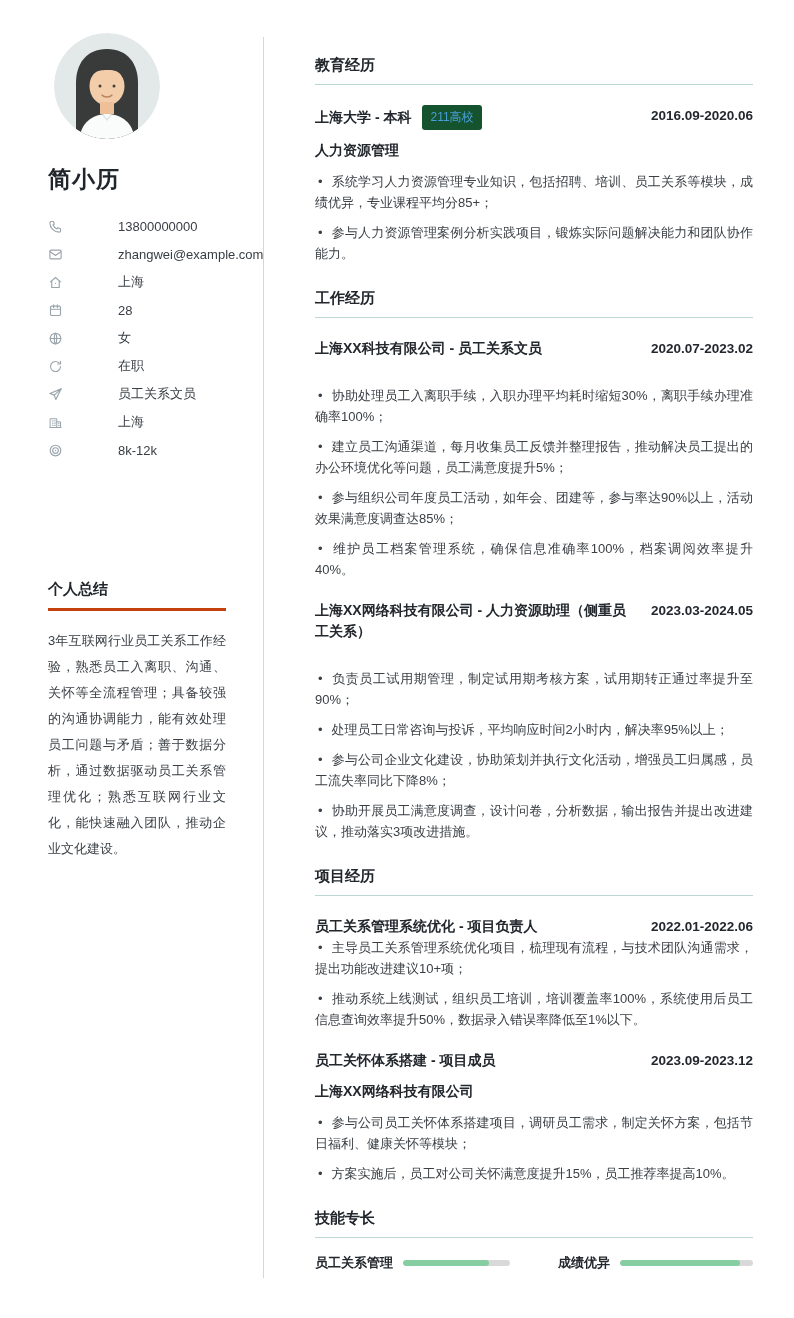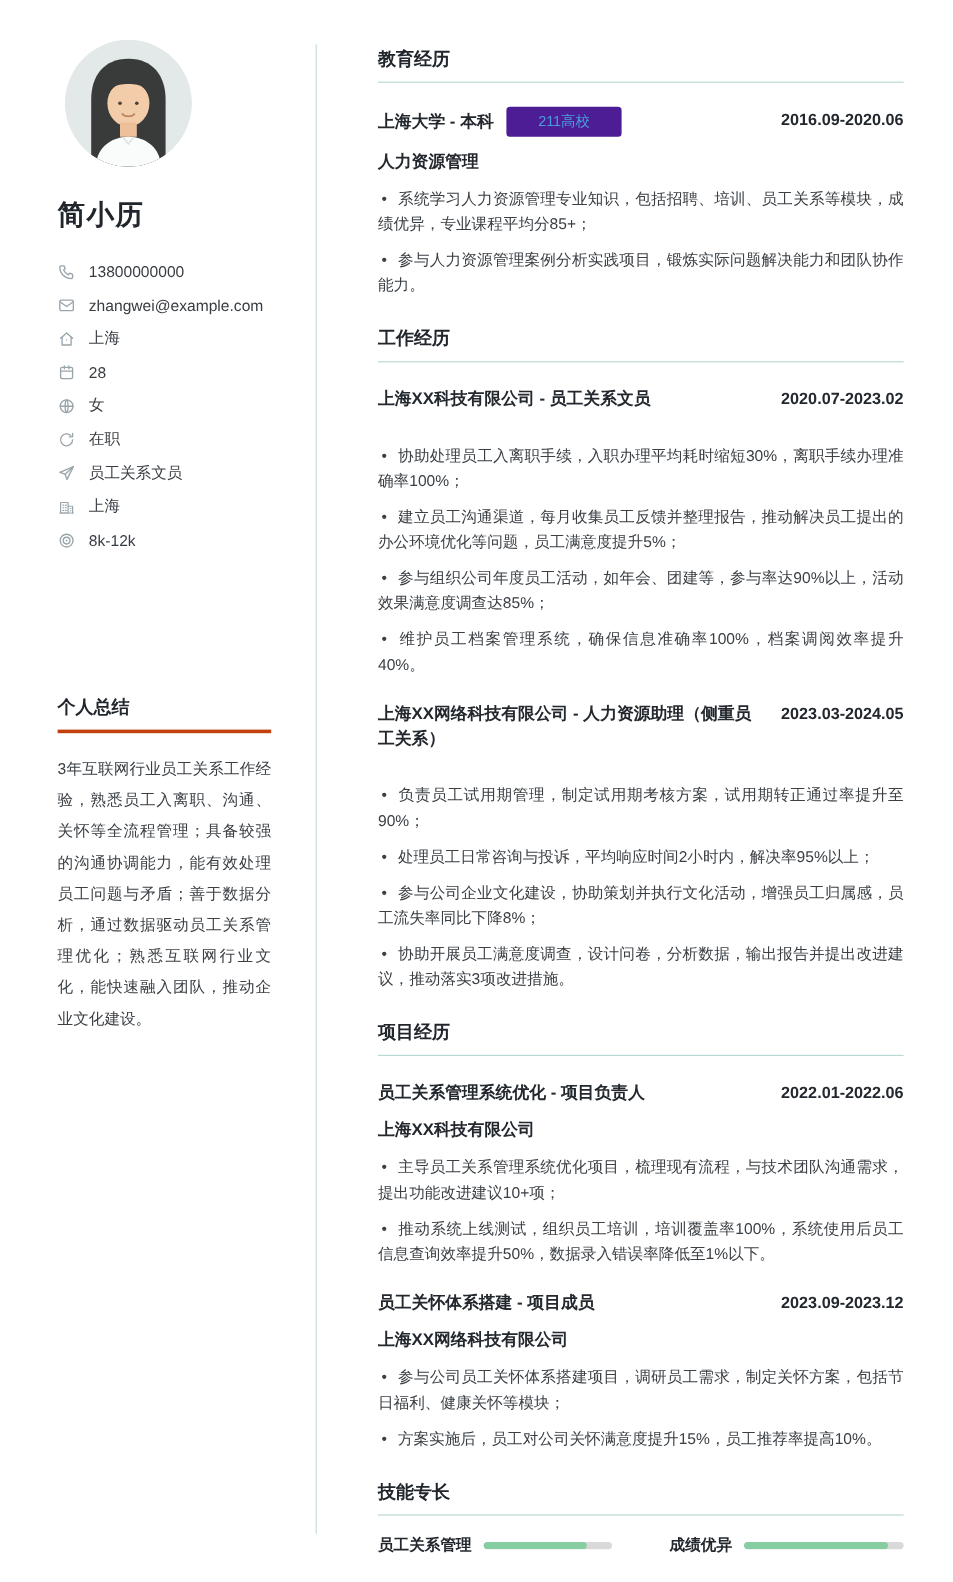--- a/index.html
+++ b/index.html
@@ -7,46 +7,46 @@
   body {
     position:relative; width:794px; height:1318px; overflow:hidden;
     font-family:"Liberation Sans","DejaVu Sans",sans-serif;
     color:#3b4045;
   }
   
   .sidebar { position:absolute; left:48px; top:33px; width:178px; }
   .avatar { width:106px; height:106px; border-radius:50%; overflow:hidden; margin-left:6px; }
   .name { margin-top:25px; font-size:23px; font-weight:700; color:#21262c; letter-spacing:1px; }
   .contacts { margin-top:17px; }
-  .contact-row { display:flex; align-items:center; height:28px; font-size:13px; color:#383d43; }
+  .contact-row { display:flex; align-items:center; height:28px; font-size:13px; color:#383d43;gap:44px; }
   .contact-row .cicon { width:15px; height:15px; margin-right:11px; color:#9aa5ab; flex:none; display:flex; }
   .contact-row .cicon svg { width:15px; height:15px; }
   .summary { margin-top:116px; }
   .s-title {
     font-size:15px; font-weight:700; color:#21262c;
     padding-bottom:9px; border-bottom:3px solid #c2410c;
   }
   .summary-text { margin-top:17px; font-size:13px; line-height:26px; text-align:justify; color:#3b4045; }
   .v-divider { position:absolute; left:263px; top:37px; height:1241px; width:1px; background:#c5ded9; }
   
   .main { position:absolute; left:315px; top:40px; width:438px; }
   .section { margin-top:25px; }
-  .section:first-child { margin-top:0; }
+  .section:first-child { margin-top:16px; }
   .sec-head {
     font-size:15px; font-weight:700; color:#21262c;
     padding-bottom:9px; border-bottom:1px solid #bcd8d4; margin-bottom:16px;
   }
   .entry { margin-top:20px; }
   .entry:first-of-type { margin-top:0; }
   .entry-head { display:flex; align-items:flex-start; justify-content:space-between; }
   .entry-title { font-size:14px; font-weight:700; color:#23282e; line-height:21px; flex:1; }
   .entry-date { font-size:13.5px; font-weight:700; color:#23282e; white-space:nowrap; margin-left:14px; line-height:21px; }
   .badge {
-    display:inline-block; background:#4c1d95; color:#4a9edb;
-    font-size:12px; font-weight:400; padding:2px 26px; border-radius:3px;
+    display:inline-block; background:#14532d; color:#4a9edb;
+    font-size:12px; font-weight:400; padding:2px 8px; border-radius:3px;
     margin-left:11px; vertical-align:1px;
   }
   .sub-bold { font-size:14px; font-weight:700; color:#23282e; margin:12px 0 11px; }
   .bullets { margin-top:26px; }
   .bullet { font-size:13px; line-height:21px; text-align:justify; margin-bottom:9px; color:#3b4045; }
   .bullet:last-child { margin-bottom:0; }
   .dot { margin:0 9px 0 3px; }
   
   .skill-grid { display:grid; grid-template-columns:1fr 1fr; column-gap:12px; row-gap:20px; margin-top:6px;gap:48px; }
   .skill { display:flex; align-items:center; }
@@ -225,21 +225,20 @@
   </section>
 
   <section class="section">
     <div class="sec-head">项目经历</div>
 
     <div class="entry">
       <div class="entry-head">
         <div class="entry-title">员工关系管理系统优化 - 项目负责人</div>
         <div class="entry-date">2022.01-2022.06</div>
       </div>
-      <div class="sub-bold">上海XX科技有限公司</div>
       <div class="bullets" style="margin-top:0">
         <p class="bullet"><span class="dot">•</span><span>主导员工关系管理系统优化项目，梳理现有流程，与技术团队沟通需求，提出功能改进建议10+项；</span></p>
         <p class="bullet"><span class="dot">•</span><span>推动系统上线测试，组织员工培训，培训覆盖率100%，系统使用后员工信息查询效率提升50%，数据录入错误率降低至1%以下。</span></p>
       </div>
     </div>
 
     <div class="entry">
       <div class="entry-head">
         <div class="entry-title">员工关怀体系搭建 - 项目成员</div>
         <div class="entry-date">2023.09-2023.12</div>

